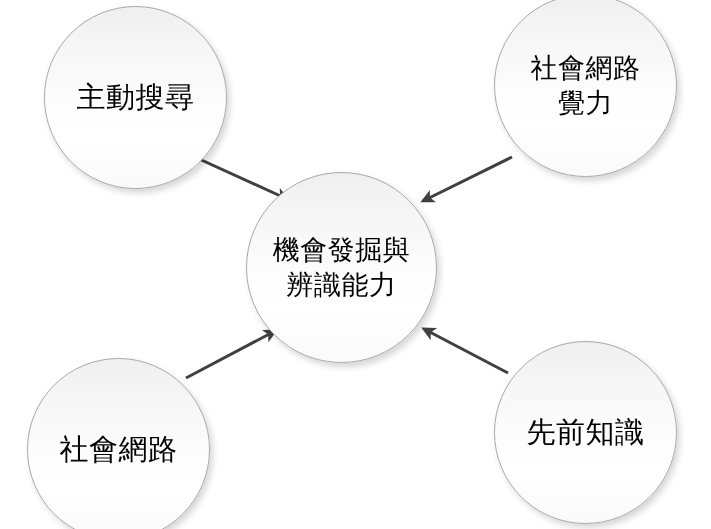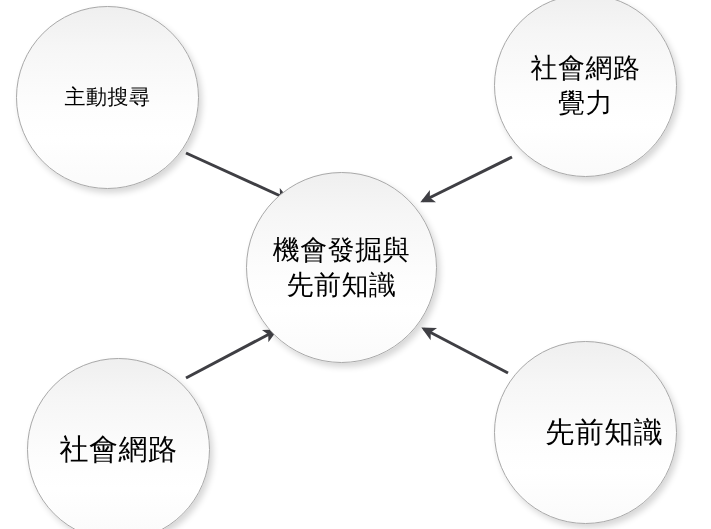--- a/index.html
+++ b/index.html
@@ -39,25 +39,25 @@
     z-index: 2;
   }
   .node-label {
     display: block;
     width: 86%;
     white-space: pre-line;
     letter-spacing: 0.5px;
   }
 
   
-  #node-active-search   { left: 16px;  top: 6px;   width: 183px; height: 183px; font-size: 21px; }
+  #node-active-search   { left: 44px;  top: 6px;   width: 183px; height: 183px; font-size: 29px; }
   #node-alertness       { left: 494px; top: -6px;  width: 183px; height: 183px; font-size: 27px; }
   #node-core            { left: 246px; top: 172px; width: 191px; height: 191px; font-size: 27px; }
   #node-social-network  { left: 27px;  top: 358px; width: 183px; height: 183px; font-size: 29px; }
-  #node-prior-knowledge { left: 494px; top: 341px; width: 183px; height: 183px; font-size: 29px; text-align: right; }
+  #node-prior-knowledge { left: 494px; top: 341px; width: 183px; height: 183px; font-size: 29px; }
 </style>
 </head>
 <body>
 
 <div id="canvas">
 
   <svg id="arrow-layer" viewBox="0 0 711 529" width="711" height="529" xmlns="http://www.w3.org/2000/svg">
     <defs>
       <marker id="head" markerWidth="5.2" markerHeight="5.2" refX="3.9" refY="2.6" orient="auto" markerUnits="strokeWidth">
         <path d="M0.2,0.3 L4.9,2.6 L0.2,4.9 L1.35,2.6 Z" fill="#3f3f44"></path>
@@ -73,21 +73,21 @@
     <span class="node-label">主動搜尋</span>
   </div>
 
   <div class="node" id="node-alertness">
     <span class="node-label">社會網路
 覺力</span>
   </div>
 
   <div class="node" id="node-core">
     <span class="node-label">機會發掘與
-先前知識</span>
+辨識能力</span>
   </div>
 
   <div class="node" id="node-social-network">
     <span class="node-label">社會網路</span>
   </div>
 
   <div class="node" id="node-prior-knowledge">
     <span class="node-label">先前知識</span>
   </div>
 

